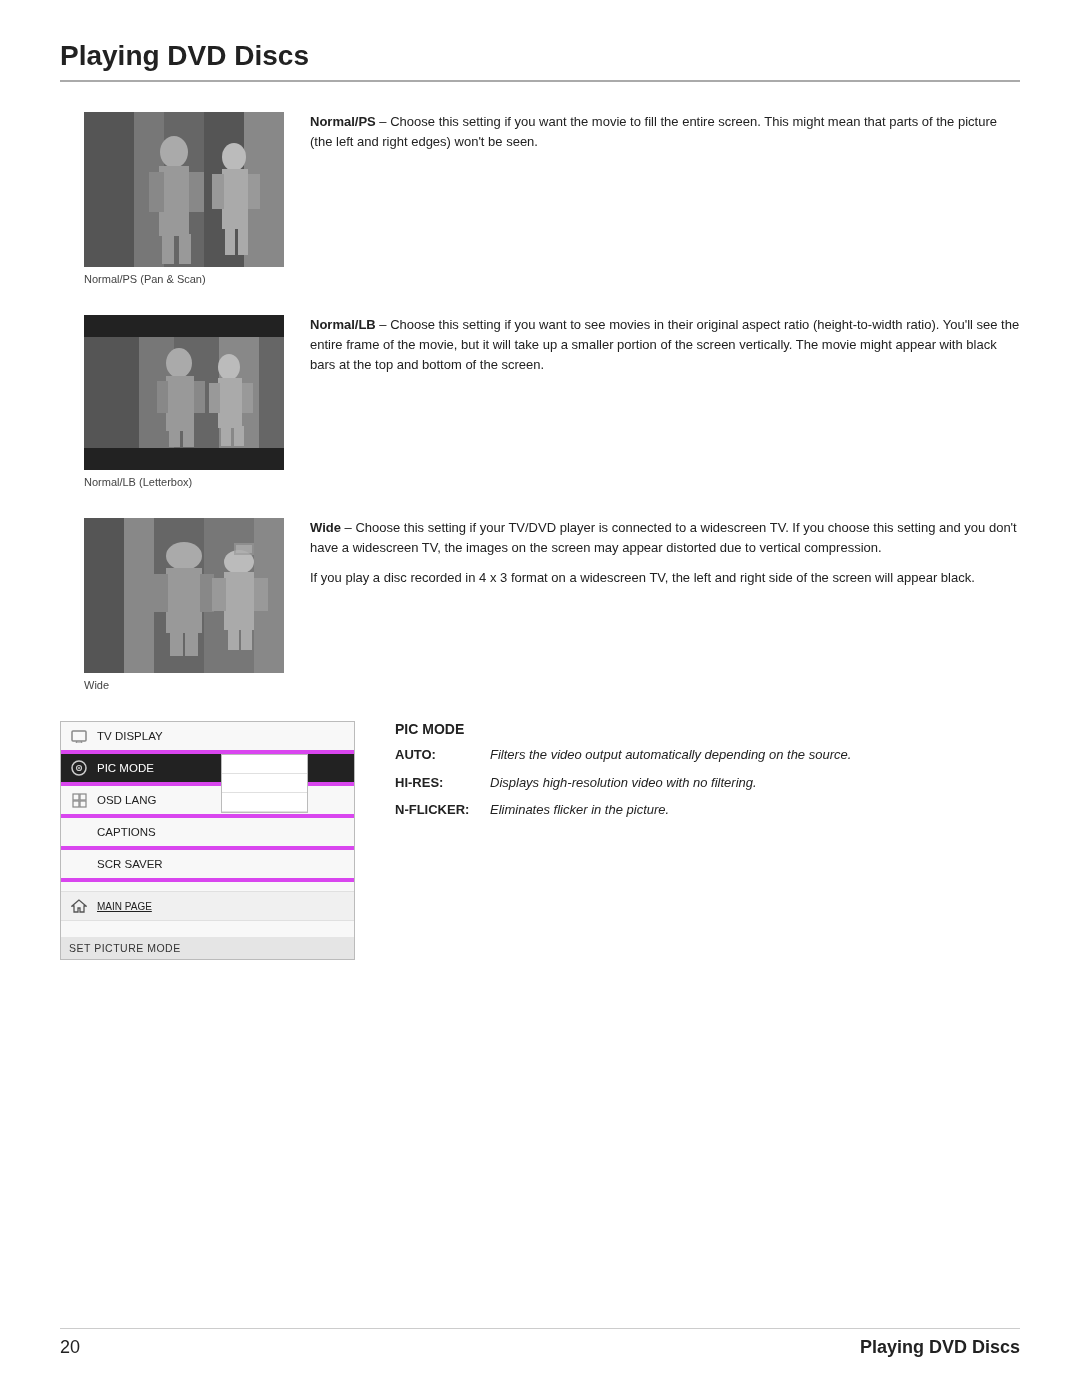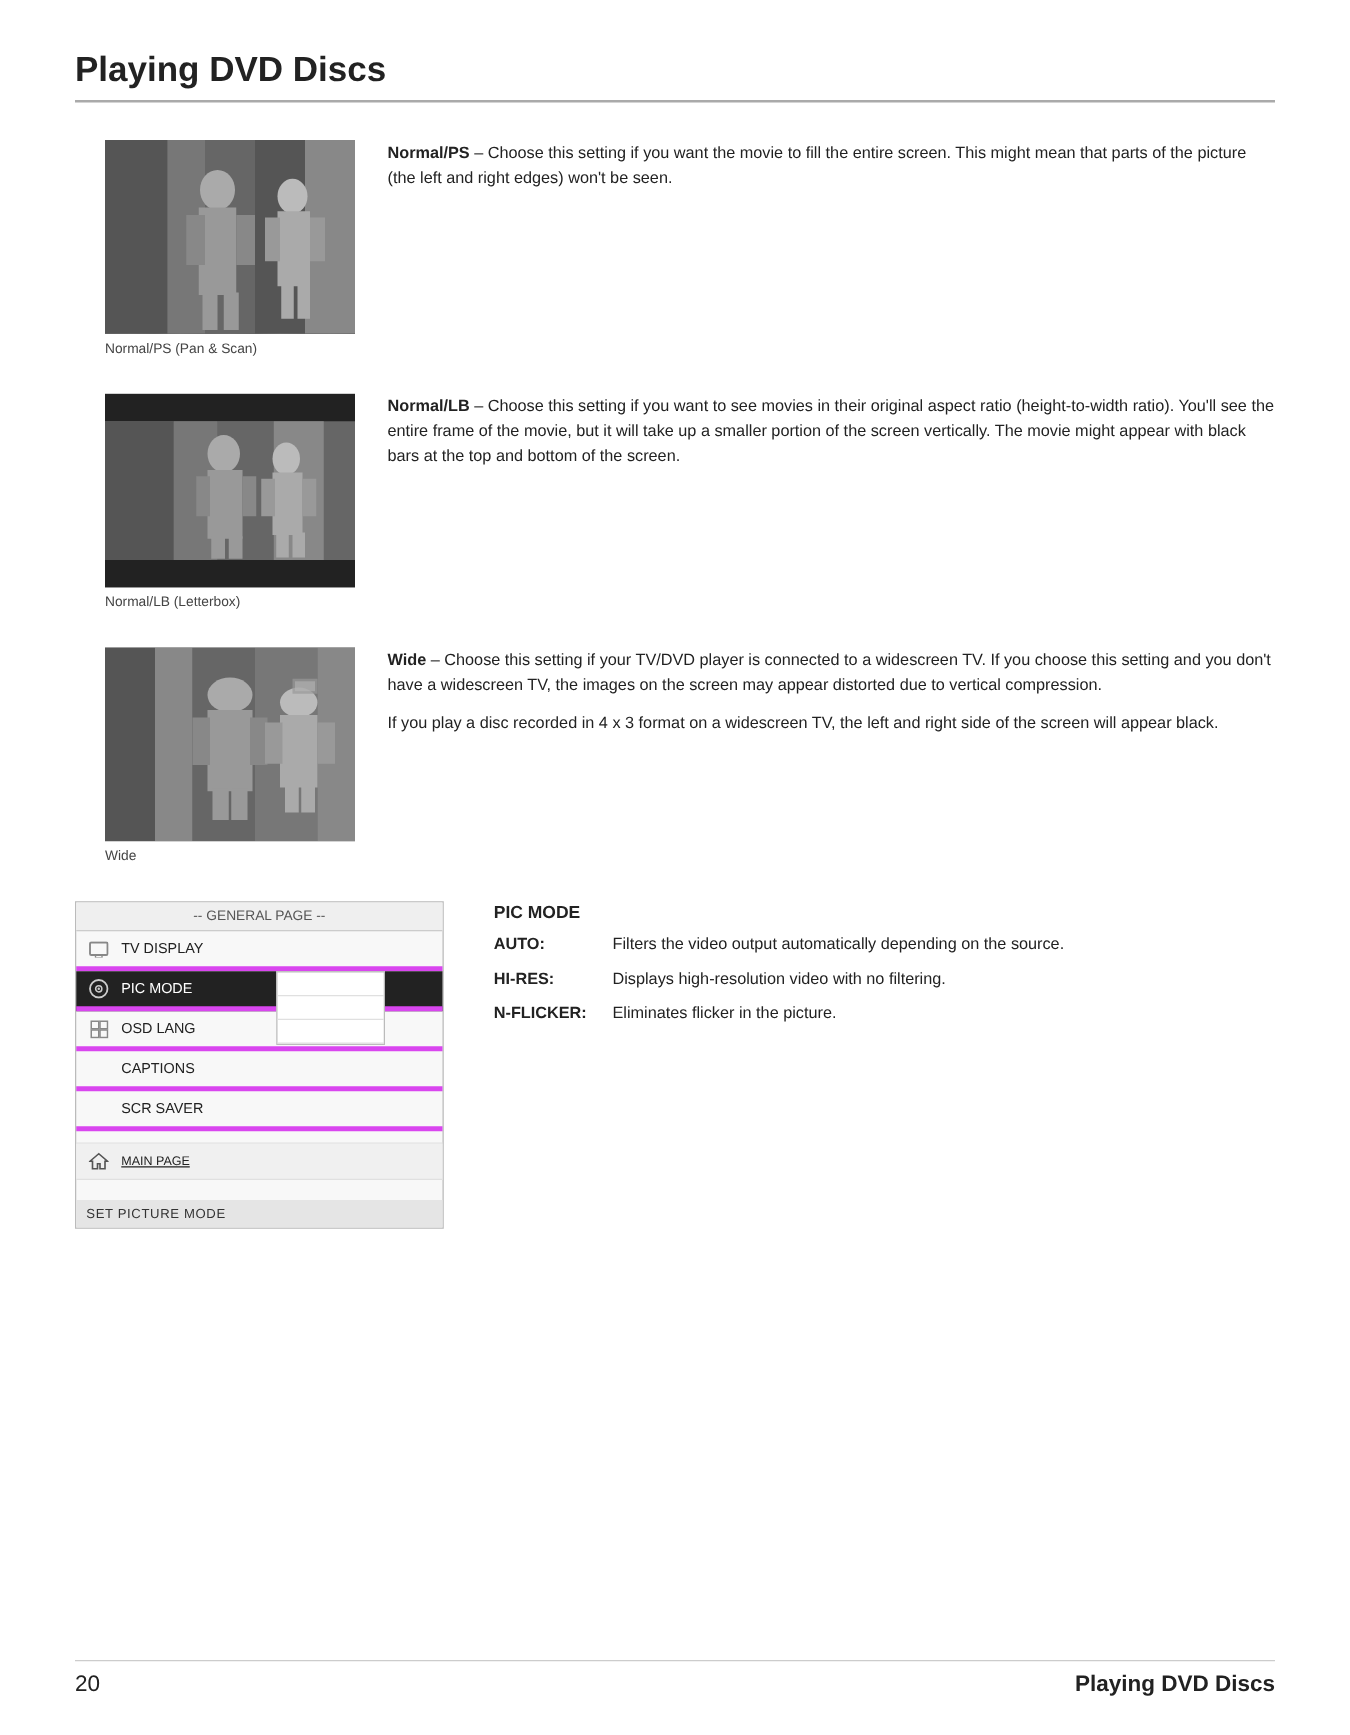--- a/index.html
+++ b/index.html
@@ -178,20 +178,21 @@
       font-size: 13px;
       line-height: 1.5;
     }
     .pic-mode-term {
       font-weight: bold;
       width: 95px;
       flex-shrink: 0;
     }
     .pic-mode-desc {
       flex: 1;
+      font-style: italic;
     }
     
     .page-footer {
       position: absolute;
       bottom: 30px;
       left: 60px;
       right: 60px;
       display: flex;
       justify-content: space-between;
       align-items: center;
@@ -330,21 +331,20 @@
       <p>
         <span class="term-bold">Wide</span><span> – </span><span>Choose this setting if your TV/DVD player is connected to a widescreen TV. If you choose this setting and you don't have a widescreen TV, the images on the screen may appear distorted due to vertical compression.</span>
       </p>
       <p>If you play a disc recorded in 4 x 3 format on a widescreen TV, the left and right side of the screen will appear black.</p>
     </div>
   </div>
 
   <div class="osd-section">
 
     <div class="osd-menu">
-      <div class="osd-header">-- GENERAL PAGE --</div>
 
       <div class="osd-row">
         <div class="osd-icon">
           <svg width="16" height="13" viewBox="0 0 16 13">
             <rect x="1" y="1" width="14" height="10" rx="1" fill="none" stroke="#888" stroke-width="1.5"></rect>
             <line x1="6" y1="11" x2="5" y2="13" stroke="#888" stroke-width="1"></line>
             <line x1="10" y1="11" x2="11" y2="13" stroke="#888" stroke-width="1"></line>
             <line x1="5" y1="13" x2="11" y2="13" stroke="#888" stroke-width="1"></line>
           </svg>
         </div>

